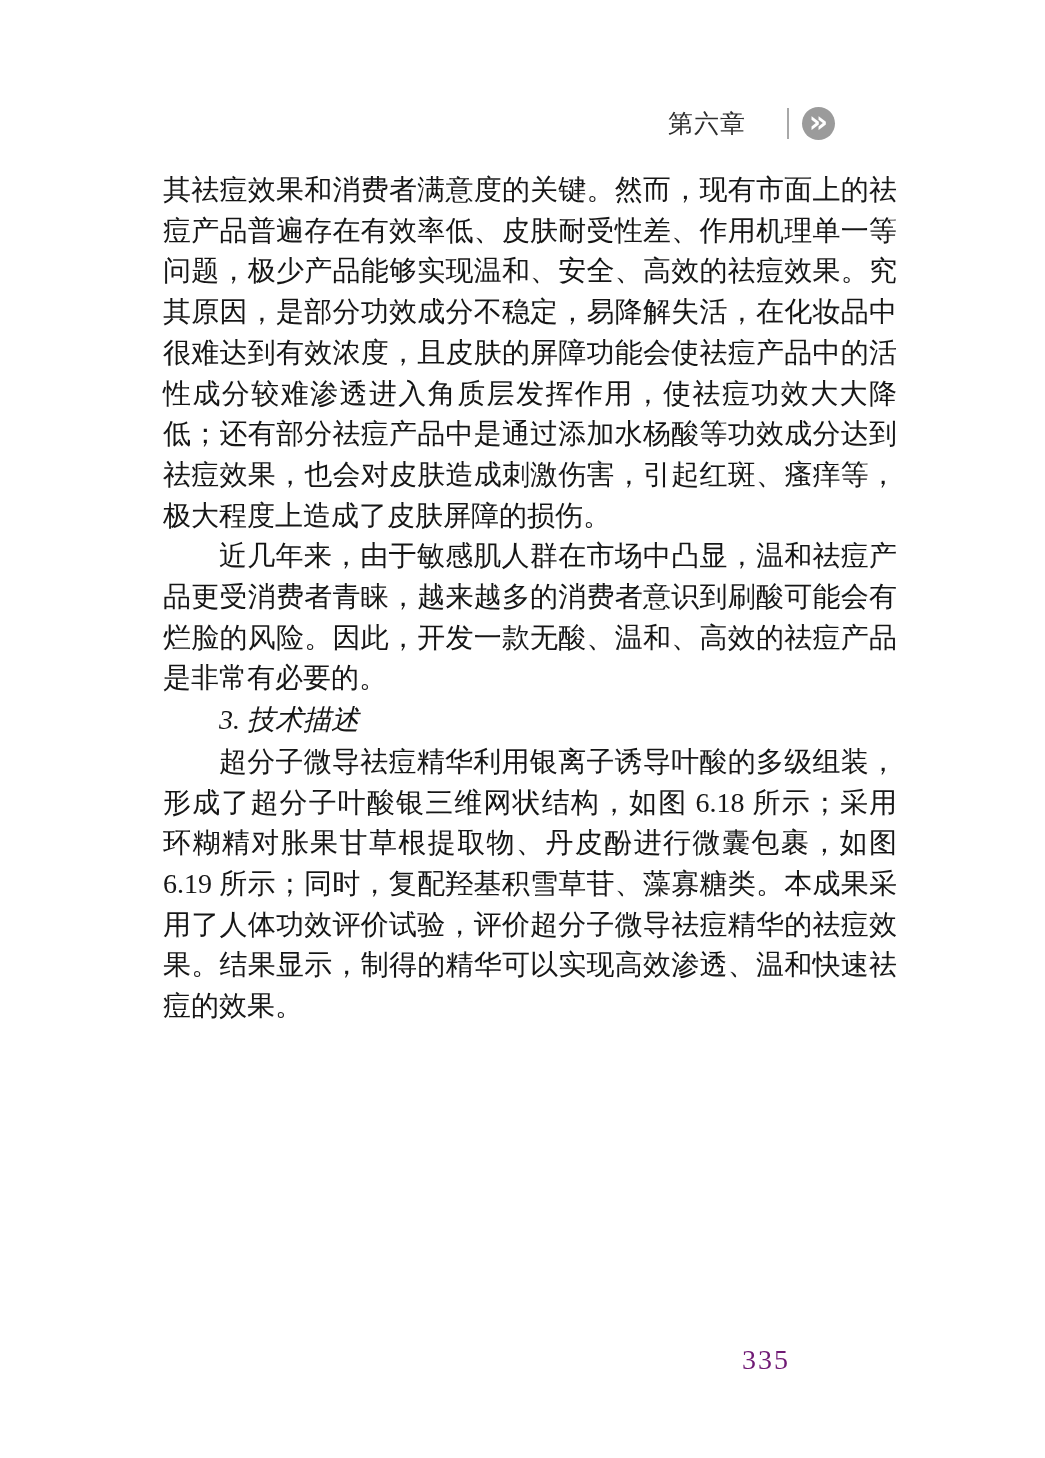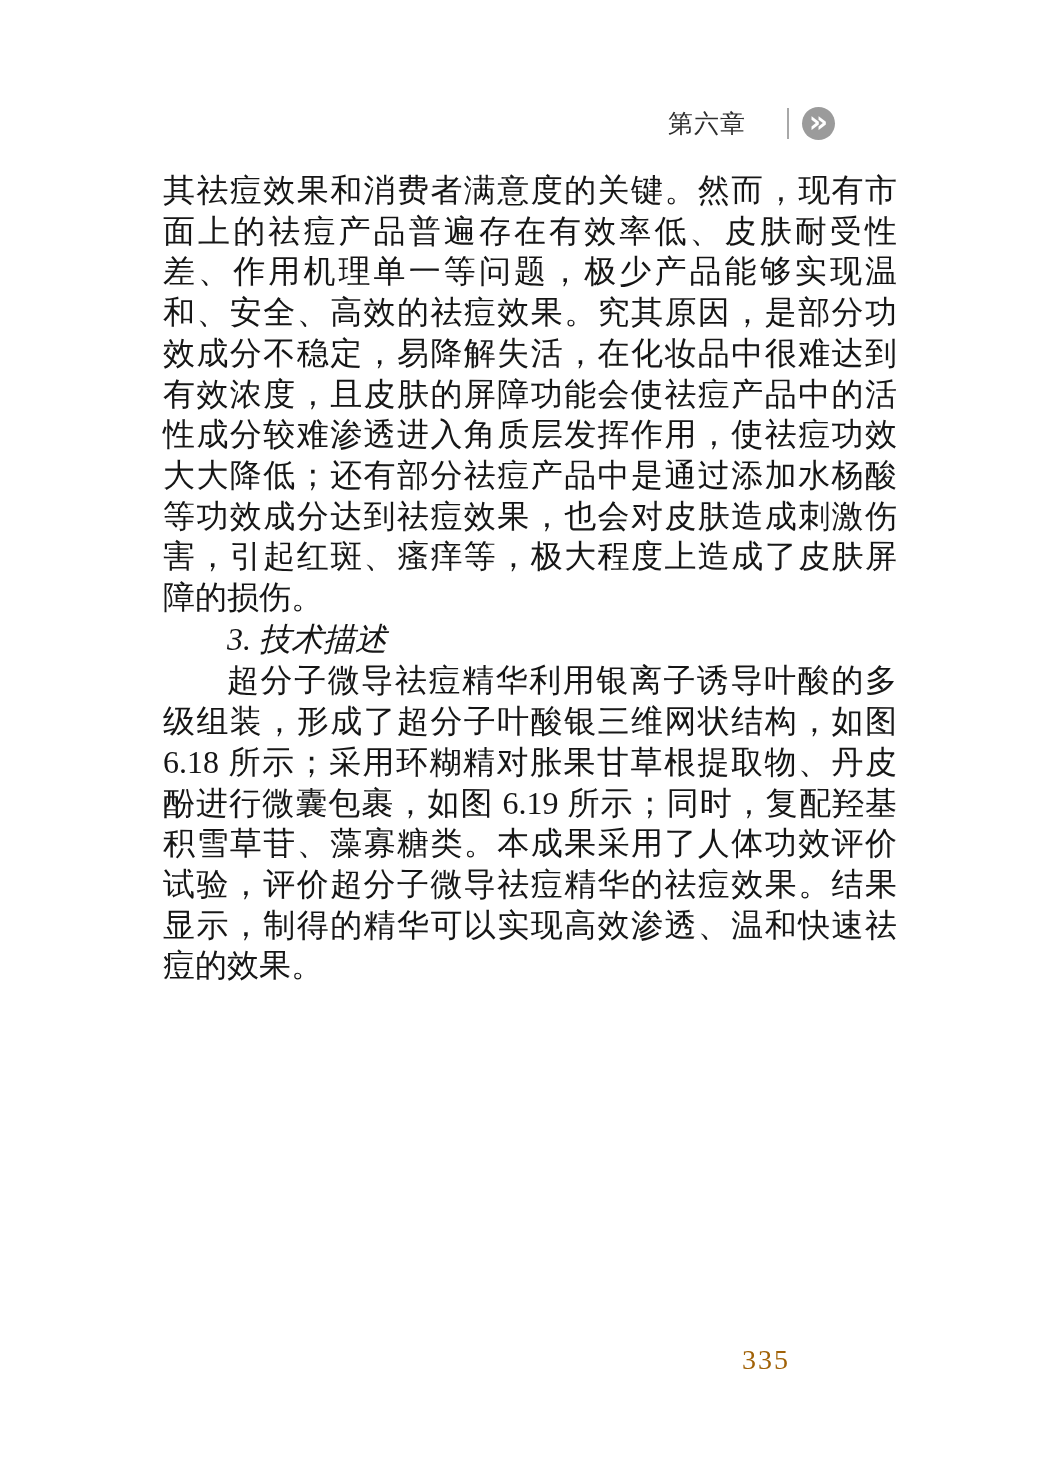--- a/index.html
+++ b/index.html
@@ -65,21 +65,21 @@
     font-weight: bold;
     line-height: 33px;
   }
 
   
   .body-text {
     position: absolute;
     left: 163px;
     top: 170px;
     width: 734px;
-    font-size: 32px;
+    font-size: 28px;
     line-height: 40.7px;
     text-align: justify;
     text-justify: inter-character;
   }
   .body-text p {
     margin: 0;
     padding: 0;
     text-indent: 2em;
   }
   .body-text p.continued { text-indent: 0; }
@@ -88,36 +88,37 @@
     font-style: italic; 
   }
 
   
   .page-number {
     position: absolute;
     top: 1344px;
     right: 167px;
     font-family: "Liberation Serif", "DejaVu Serif", serif;
     font-size: 28px;
-    color: #a16207;
+    color: #701a75;
     letter-spacing: 2px;
   }
 </style>
 </head>
 <body>
 
 <div class="page">
 
   <div class="running-head">
     <span class="chapter">第六章</span>
     <span class="head-sep"></span>
     <span class="chevron-circle"></span>
   </div>
 
   <div class="body-text">
     <p class="continued">其祛痘效果和消费者满意度的关键。然而，现有市面上的祛痘产品普遍存在有效率低、皮肤耐受性差、作用机理单一等问题，极少产品能够实现温和、安全、高效的祛痘效果。究其原因，是部分功效成分不稳定，易降解失活，在化妆品中很难达到有效浓度，且皮肤的屏障功能会使祛痘产品中的活性成分较难渗透进入角质层发挥作用，使祛痘功效大大降低；还有部分祛痘产品中是通过添加水杨酸等功效成分达到祛痘效果，也会对皮肤造成刺激伤害，引起红斑、瘙痒等，极大程度上造成了皮肤屏障的损伤。</p>
+    <p>近几年来，由于敏感肌人群在市场中凸显，温和祛痘产品更受消费者青睐，越来越多的消费者意识到刷酸可能会有烂脸的风险。因此，开发一款无酸、温和、高效的祛痘产品是非常有必要的。</p>
     <p class="section-heading">3. 技术描述</p>
     <p>超分子微导祛痘精华利用银离子诱导叶酸的多级组装，形成了超分子叶酸银三维网状结构，如图 6.18 所示；采用环糊精对胀果甘草根提取物、丹皮酚进行微囊包裹，如图 6.19 所示；同时，复配羟基积雪草苷、藻寡糖类。本成果采用了人体功效评价试验，评价超分子微导祛痘精华的祛痘效果。结果显示，制得的精华可以实现高效渗透、温和快速祛痘的效果。</p>
   </div>
 
   <div class="page-number">335</div>
 
 </div>
 
 </body></html>

